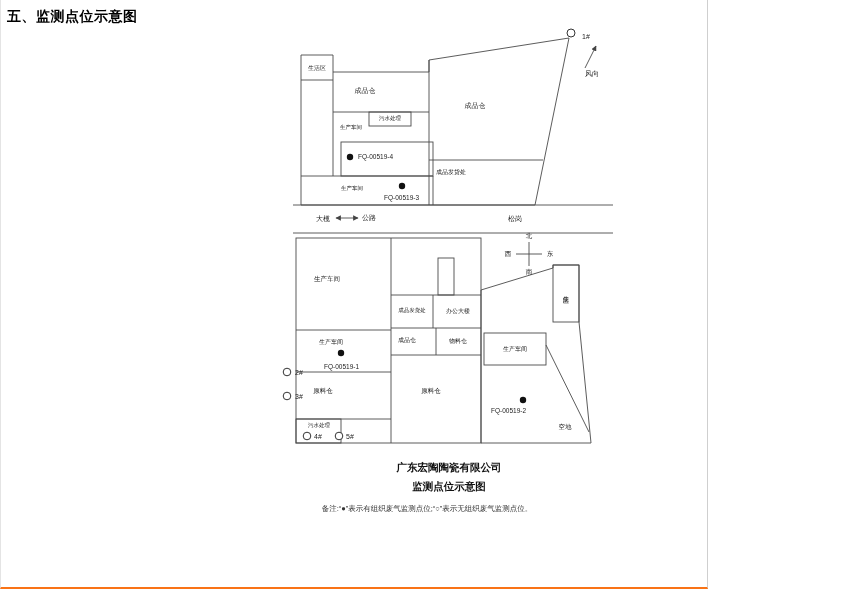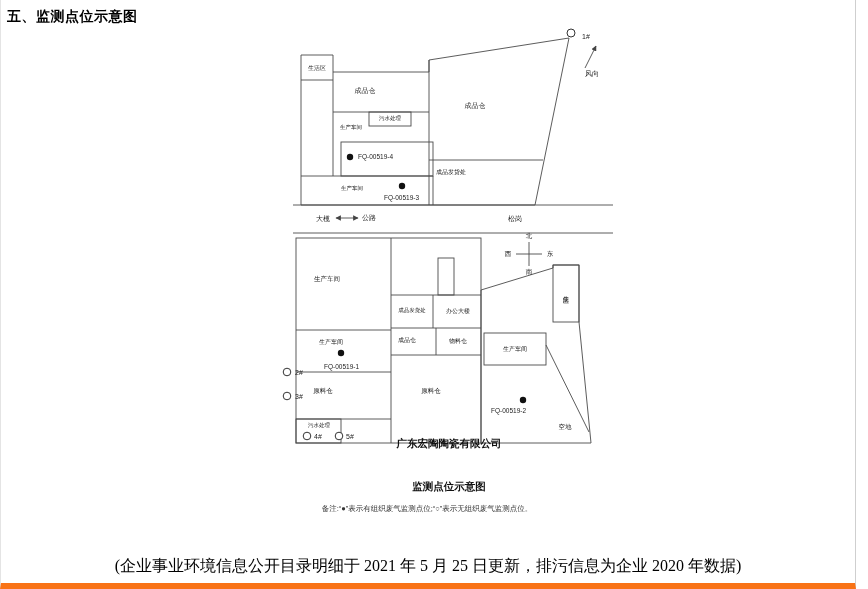--- a/index.html
+++ b/index.html
@@ -1,19 +1,19 @@
 <!DOCTYPE html>
 <html><head>
 <meta charset="utf-8">
 <style>
   * { margin:0; padding:0; box-sizing:border-box; }
   html,body { background:#ffffff; }
   body { font-family:"Liberation Sans", sans-serif; }
-  .page { position:relative; width:856px; height:589px; background:#ffffff; overflow:hidden;
-          border-left:1px solid #e4e4e4; border-right:1px solid #cfcfcf; border-bottom:6px solid #f97316; }
+  .page { position:relative; width:708px; height:589px; background:#ffffff; overflow:hidden;
+          border-left:1px solid #e4e4e4; border-right:1px solid #cfcfcf; border-bottom:2px solid #f97316; }
   .heading { position:absolute; left:6px; top:8px; font-family:"Liberation Serif", serif;
              font-weight:bold; font-size:14px; color:#000; letter-spacing:0.5px; }
   .diagram { position:absolute; left:278px; top:28px; width:340px; height:495px; }
   .diagram svg { position:absolute; left:0; top:0; }
   .lbl   { position:absolute; transform:translate(-50%,-50%); white-space:nowrap; color:#222; line-height:1; }
   .lbl-l { position:absolute; transform:translate(0,-50%);   white-space:nowrap; color:#222; line-height:1; }
   .lbl-v { position:absolute; transform:translate(-50%,-50%); writing-mode:vertical-rl;
            letter-spacing:1px; color:#222; line-height:1; }
   .dg-title { position:absolute; transform:translate(-50%,-50%); white-space:nowrap;
               font-weight:bold; color:#111; font-size:10.5px; font-family:"Liberation Serif", serif; }
@@ -126,19 +126,18 @@
     <div class="lbl" style="left:44px;top:363px;font-size:6.5px">原料仓</div>
     <div class="lbl" style="left:152px;top:363px;font-size:6.5px">原料仓</div>
     <div class="lbl-l" style="left:212px;top:383px;font-size:6.5px">FQ-00519-2</div>
     <div class="lbl" style="left:286px;top:399px;font-size:6.5px">空地</div>
     <div class="lbl" style="left:40px;top:398px;font-size:5.5px">污水处理</div>
     <div class="lbl-l" style="left:16px;top:344px;font-size:7px">2#</div>
     <div class="lbl-l" style="left:16px;top:368px;font-size:7px">3#</div>
     <div class="lbl-l" style="left:35px;top:408px;font-size:7px">4#</div>
     <div class="lbl-l" style="left:67px;top:408px;font-size:7px">5#</div>
 
-    <div class="dg-title" style="left:170px;top:416px">广东宏陶陶瓷有限公司</div>
+    <div class="dg-title" style="left:170px;top:440px">广东宏陶陶瓷有限公司</div>
     <div class="dg-title" style="left:170px;top:459px">监测点位示意图</div>
     <div class="dg-note" style="left:148px;top:481px">备注:“●”表示有组织废气监测点位;“○”表示无组织废气监测点位。</div>
   </div>
 
-  <div class="footer">(企业事业环境信息公开目录明细于 2021 年 5 月 25 日更新，排污信息为企业 2020 年数据)</div>
 </div>
 
 </body></html>

